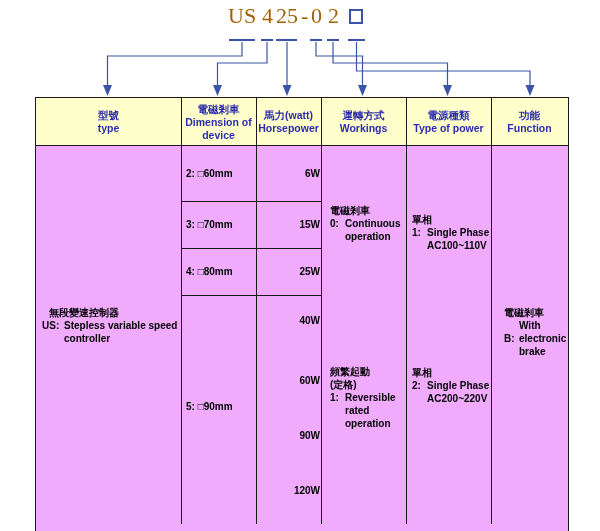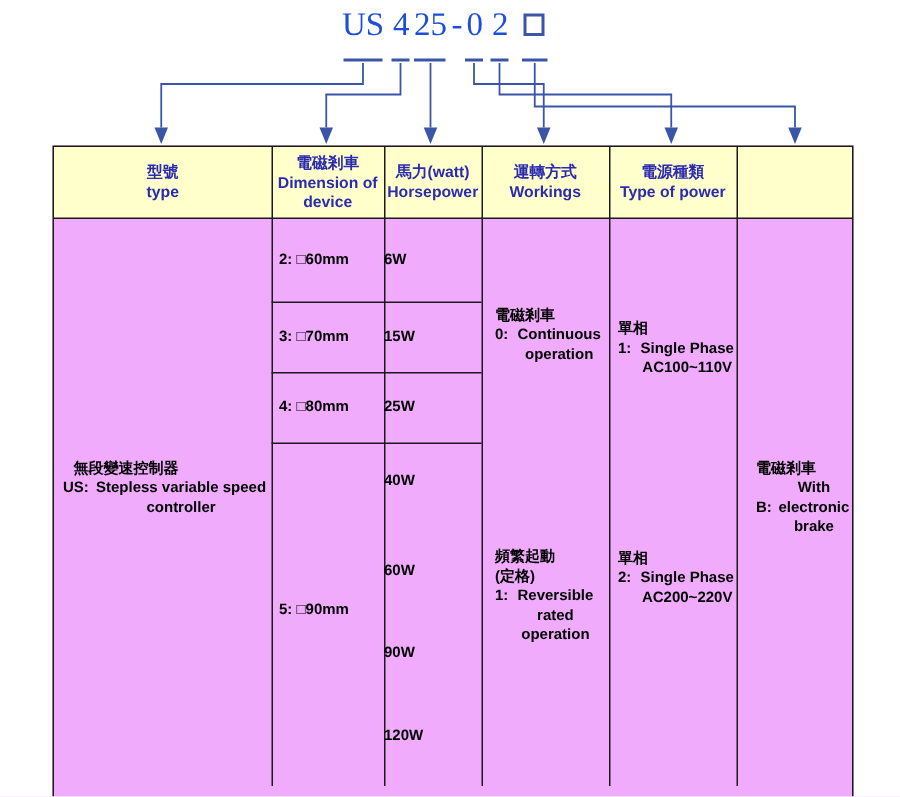--- a/index.html
+++ b/index.html
@@ -8,21 +8,21 @@
     width:600px; height:531px;
     font-family:"Liberation Sans", sans-serif;
     color:#000;
   }
   .stage { position:relative; width:600px; height:531px; background:#fff; overflow:hidden; }
 
   
   .title-seg {
     position:absolute; top:3px;
     font-family:"Liberation Serif", serif;
-    font-size:22px; color:#1d4ed8; font-weight:normal;
+    font-size:22px; color:#a16207; font-weight:normal;
   }
   .blank-box {
     position:absolute; top:9px; width:14px; height:15px;
     border:2px solid #3a55a8; background:#fff;
   }
 
   svg.conn { position:absolute; left:0; top:0; }
 
   
   .tbl {
@@ -33,27 +33,27 @@
   .vline { position:absolute; top:0; width:1px; height:426px; background:#1a1a1a; }
   .hline { position:absolute; height:1px; background:#1a1a1a; }
 
   .hcell {
     position:absolute; top:0; height:48px;
     display:flex; flex-direction:column; align-items:center; justify-content:center;
     color:#2b2bb0; font-weight:bold; font-size:10.5px; line-height:13px; text-align:center;
   }
 
   .dim-label { position:absolute; left:150px; font-size:10px; font-weight:bold; line-height:13px; white-space:nowrap; }
-  .hp { position:absolute; left:220px; width:64px; text-align:left; font-size:10px; font-weight:bold; line-height:13px; }
+  .hp { position:absolute; left:220px; width:64px; text-align:right; font-size:10px; font-weight:bold; line-height:13px; }
 
   .opt { position:absolute; font-size:10px; font-weight:bold; line-height:13px; }
   .opt .zh { white-space:nowrap; }
   .opt .row { display:flex; }
   .opt .code { flex:none; width:15px; }
-  .opt .lines div { white-space:nowrap;text-align:center; }
+  .opt .lines div { white-space:nowrap; }
   .opt-fn .code { padding-top:13px; }
   .type-cell .code { width:22px; }
   .type-cell .zh { padding-left:7px; }
 </style>
 </head>
 <body>
 
 <div class="stage">
 
   <span class="title-seg" style="left:228px">US</span>
@@ -122,20 +122,25 @@
     <div class="hcell" style="left:285px; width:85px">
       <div>運轉方式</div>
       <div>Workings</div>
       <div></div>
     </div>
     <div class="hcell" style="left:370px; width:85px">
       <div>電源種類</div>
       <div>Type of power</div>
       <div></div>
     </div>
+    <div class="hcell" style="left:455px; width:77px">
+      <div>功能</div>
+      <div>Function</div>
+      <div></div>
+    </div>
 
     <div class="opt type-cell" style="left:6px; top:208px; width:140px">
       <div class="zh">無段變速控制器</div>
       <div class="row">
         <div class="code">US:</div>
         <div class="lines">
           <div>Stepless variable speed</div>
           <div>controller</div>
         </div>
       </div>

